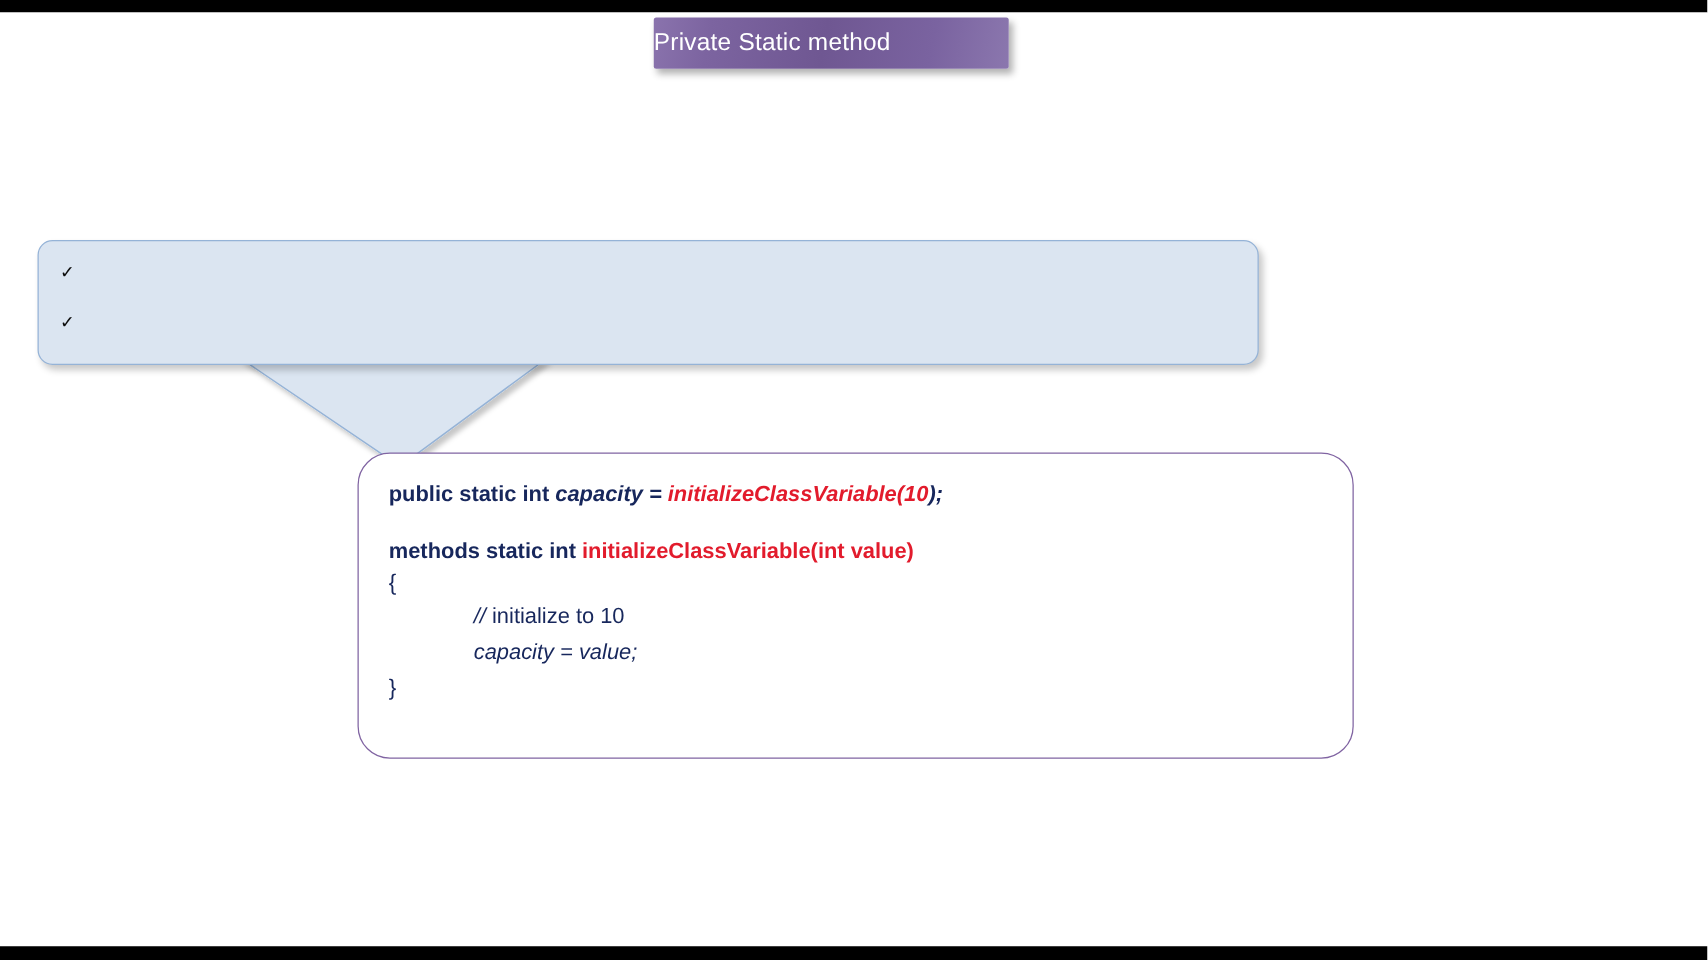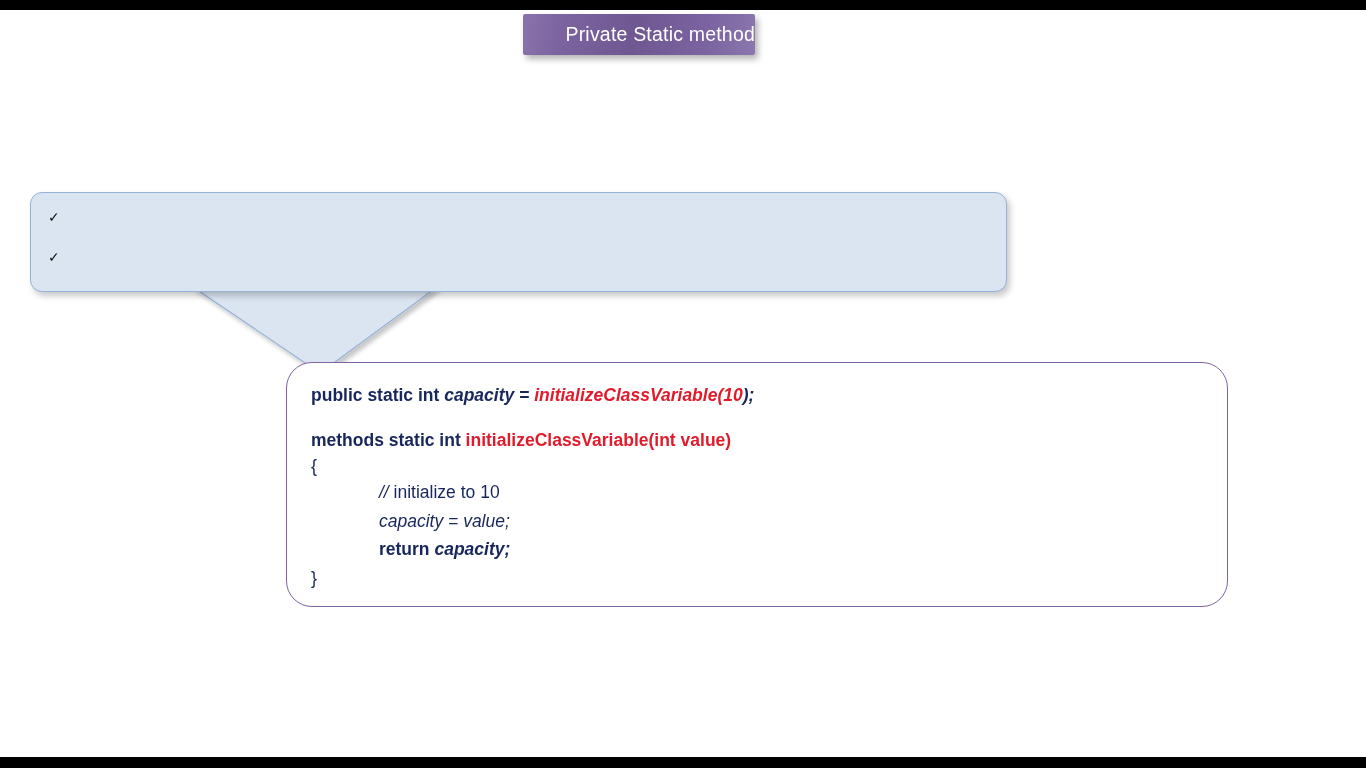--- a/index.html
+++ b/index.html
@@ -33,28 +33,28 @@
     width: 1366px;
     height: 747px;
     background: #ffffff;
   }
 
   
   .title-plate {
     position: absolute;
     left: 523px;
     top: 4px;
-    width: 232px;
+    width: 284px;
     height: 41px;
     background: linear-gradient(100deg, #8a73ad 0%, #7c64a0 16%, #6f5792 48%, #7a63a0 78%, #8b77ae 100%);
     border-radius: 2px;
     box-shadow: 3px 4px 6px rgba(0,0,0,0.30);
     display: flex;
     align-items: center;
-    justify-content: flex-end;
+    justify-content: flex-start;
   }
   .title-plate .title-text {
     color: #ffffff;
     font-size: 19.5px;
     letter-spacing: 0.2px;
     white-space: nowrap;
   }
 
   
   .callout-wrap {
@@ -108,21 +108,21 @@
     color: #0d0d0d;
     padding-top: 1px;
   }
   .bullet-text { white-space: nowrap; }
 
   
   .code-box {
     position: absolute;
     left: 286px;
     top: 352px;
-    width: 942px;
+    width: 797px;
     height: 245px;
     box-sizing: border-box;
     background: #ffffff;
     border: 1.6px solid #8064a2;
     border-radius: 26px;
   }
   .code-inner {
     position: absolute;
     left: 24px;
     top: 24px;
@@ -189,21 +189,20 @@
       <div class="code-line ln-sig1"><span class="kw">public static int </span><span class="kw-i">capacity = </span><span class="red-i">initializeClassVariable(10</span><span class="kw-i">);</span></div>
 
       <div class="code-line ln-sig2"><span class="kw">methods static int </span><span class="red">initializeClassVariable(int value)</span></div>
 
       <div class="code-line ln-brace1 brace">{</div>
 
       <div class="code-line ln-b1"><span class="indent"></span><span class="it">// </span><span class="plain">initialize to 10</span></div>
 
       <div class="code-line ln-b2"><span class="indent"></span><span class="it">capacity = value;</span></div>
 
-      <div class="code-line ln-b3"><span class="indent"></span><span class="kw">return </span><span class="kw-i">capacity;</span></div>
 
       <div class="code-line brace">}</div>
 
     </div>
   </div>
 
 </div>
 
 <div class="bar bar-bottom"></div>
 

